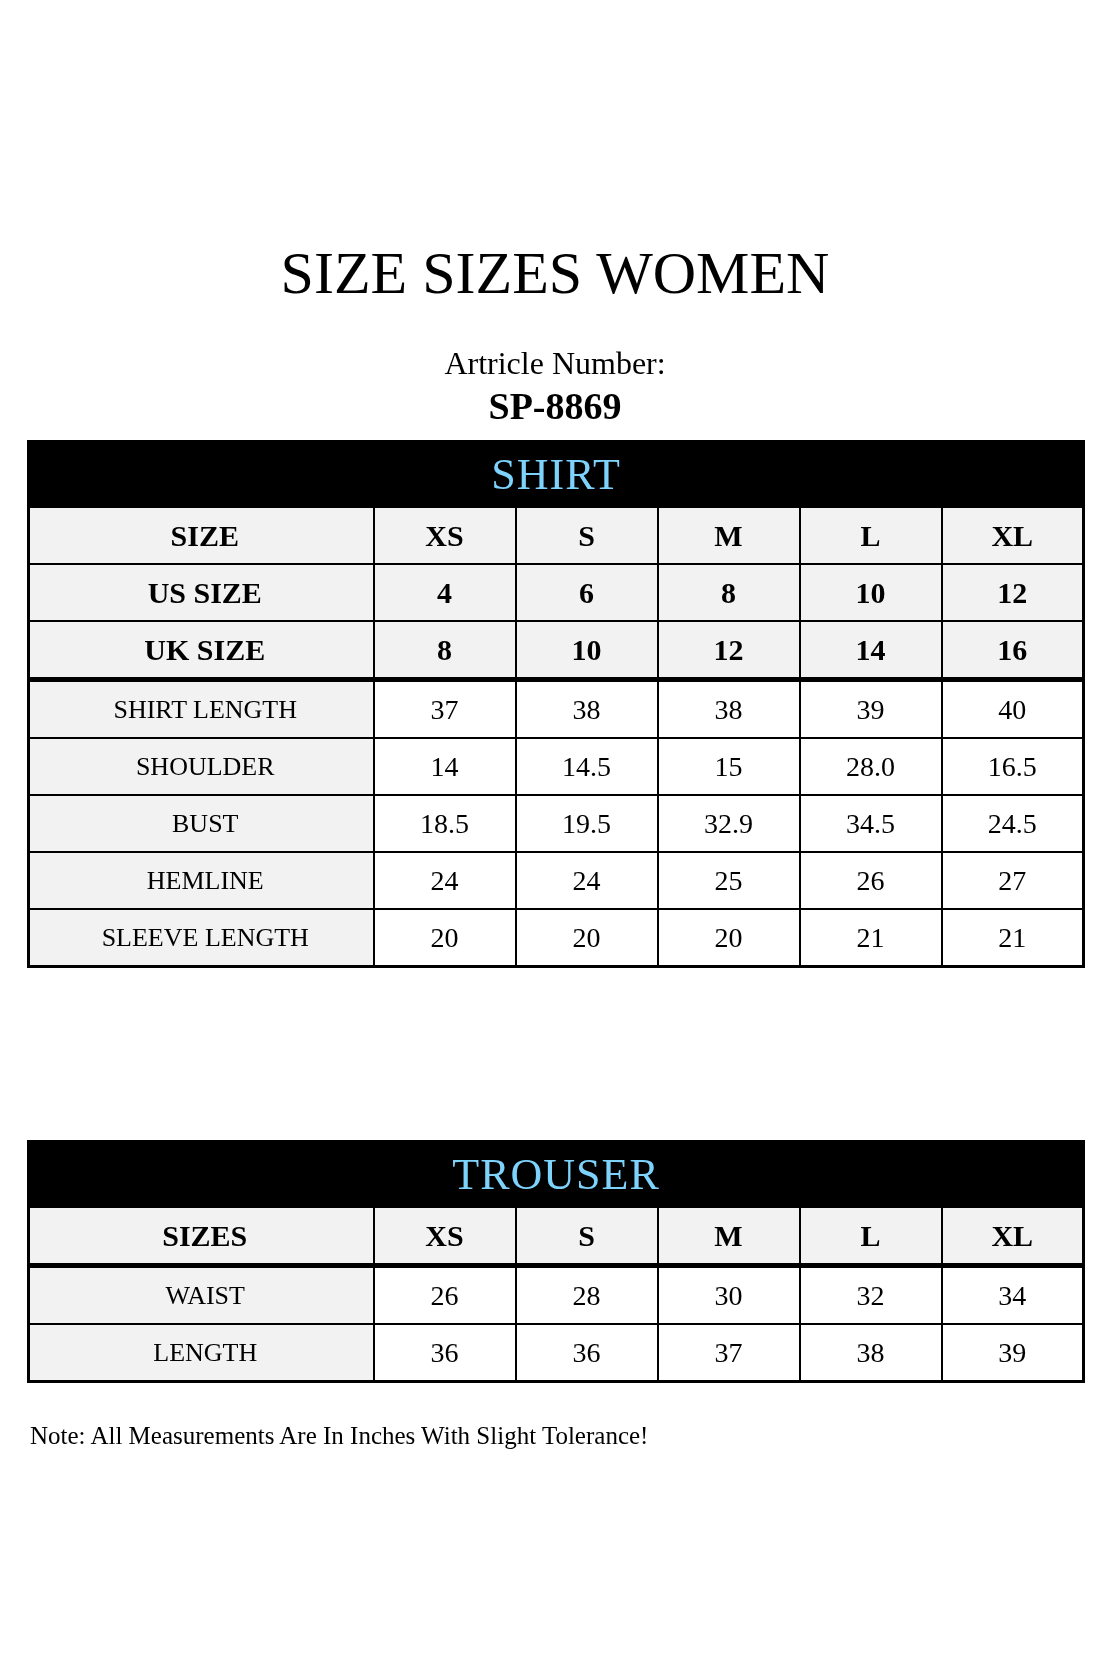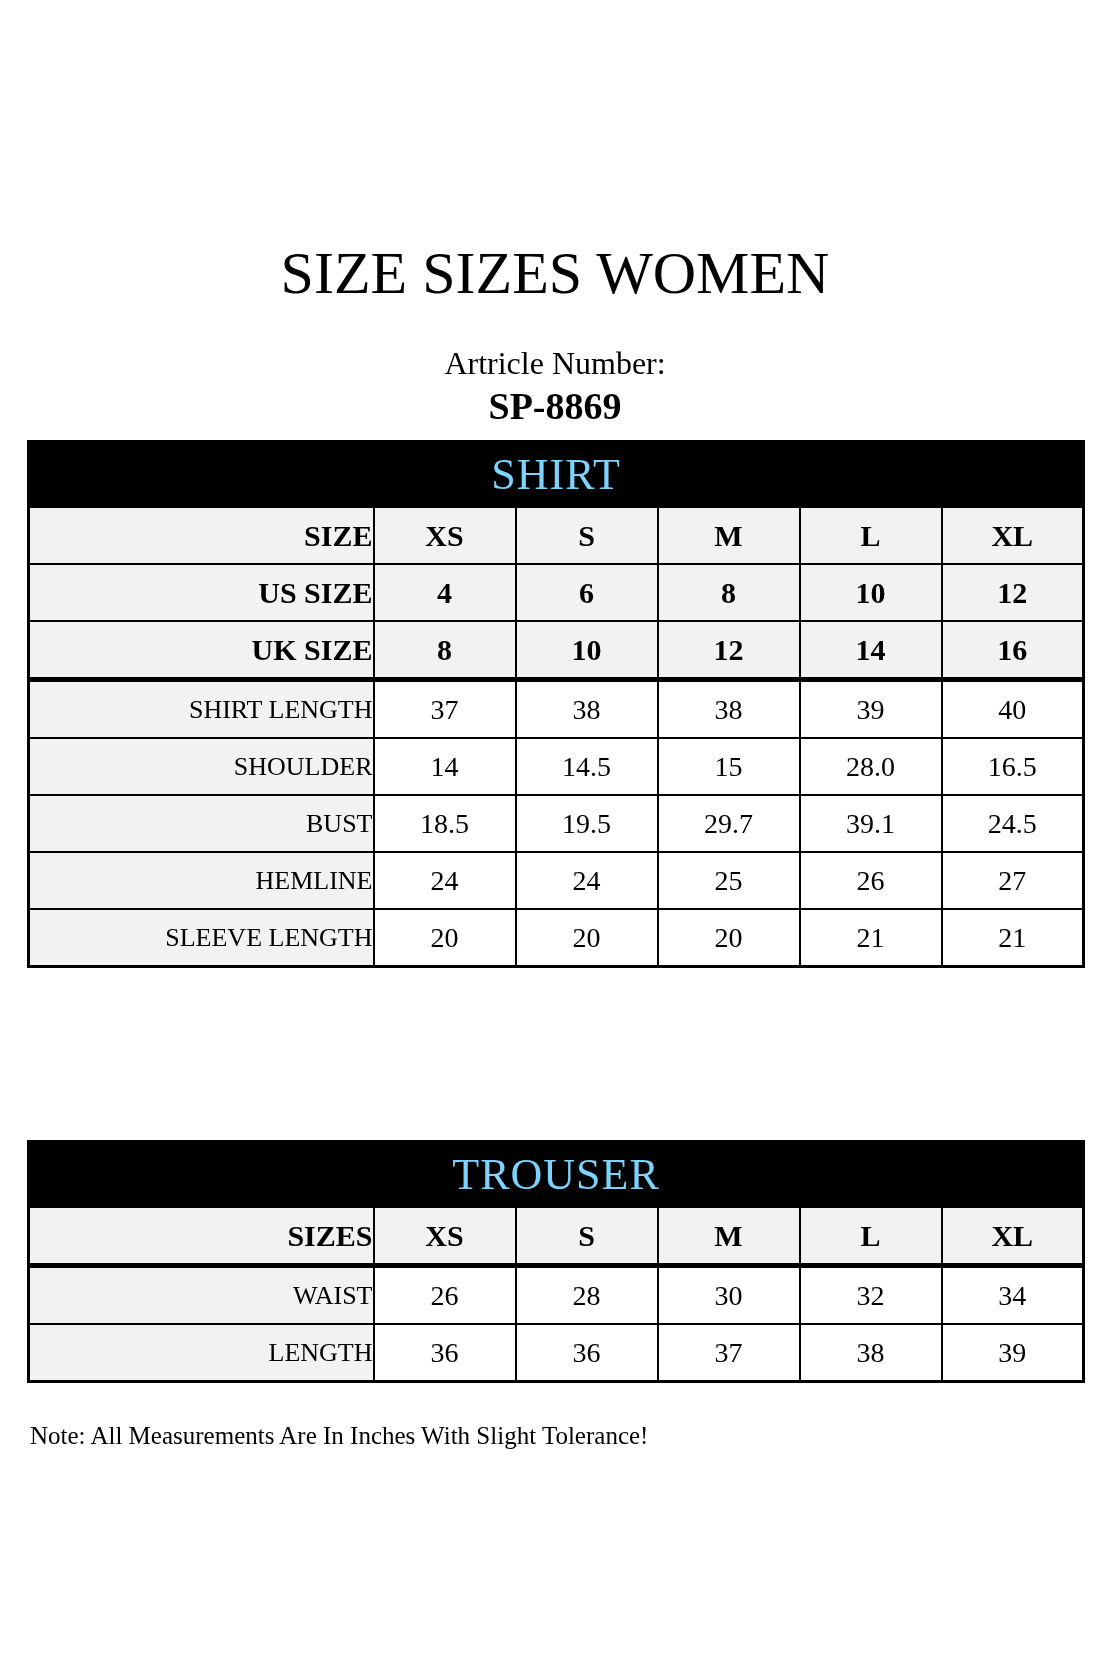--- a/index.html
+++ b/index.html
@@ -54,21 +54,21 @@
     border: 3px solid #000000;
     letter-spacing: 1px;
   }
   td {
     border: 2px solid #000000;
     height: 55px;
     padding: 0;
     vertical-align: middle;
   }
   td.label {
-    text-align: right;
+    text-align: center;
     padding-left: 7px;
     background: #f2f2f2;
   }
   td.val { text-align: center; }
   tr.bold-row td {
     background: #f2f2f2;
     font-weight: 700;
     font-size: 30px;
   }
   tr.measure-row td.label {
@@ -149,22 +149,22 @@
         <td class="val">14</td>
         <td class="val">14.5</td>
         <td class="val">15</td>
         <td class="val">28.0</td>
         <td class="val">16.5</td>
       </tr>
       <tr class="measure-row">
         <td class="label">BUST</td>
         <td class="val">18.5</td>
         <td class="val">19.5</td>
-        <td class="val">29.7</td>
-        <td class="val">39.1</td>
+        <td class="val">32.9</td>
+        <td class="val">34.5</td>
         <td class="val">24.5</td>
       </tr>
       <tr class="measure-row">
         <td class="label">HEMLINE</td>
         <td class="val">24</td>
         <td class="val">24</td>
         <td class="val">25</td>
         <td class="val">26</td>
         <td class="val">27</td>
       </tr>

